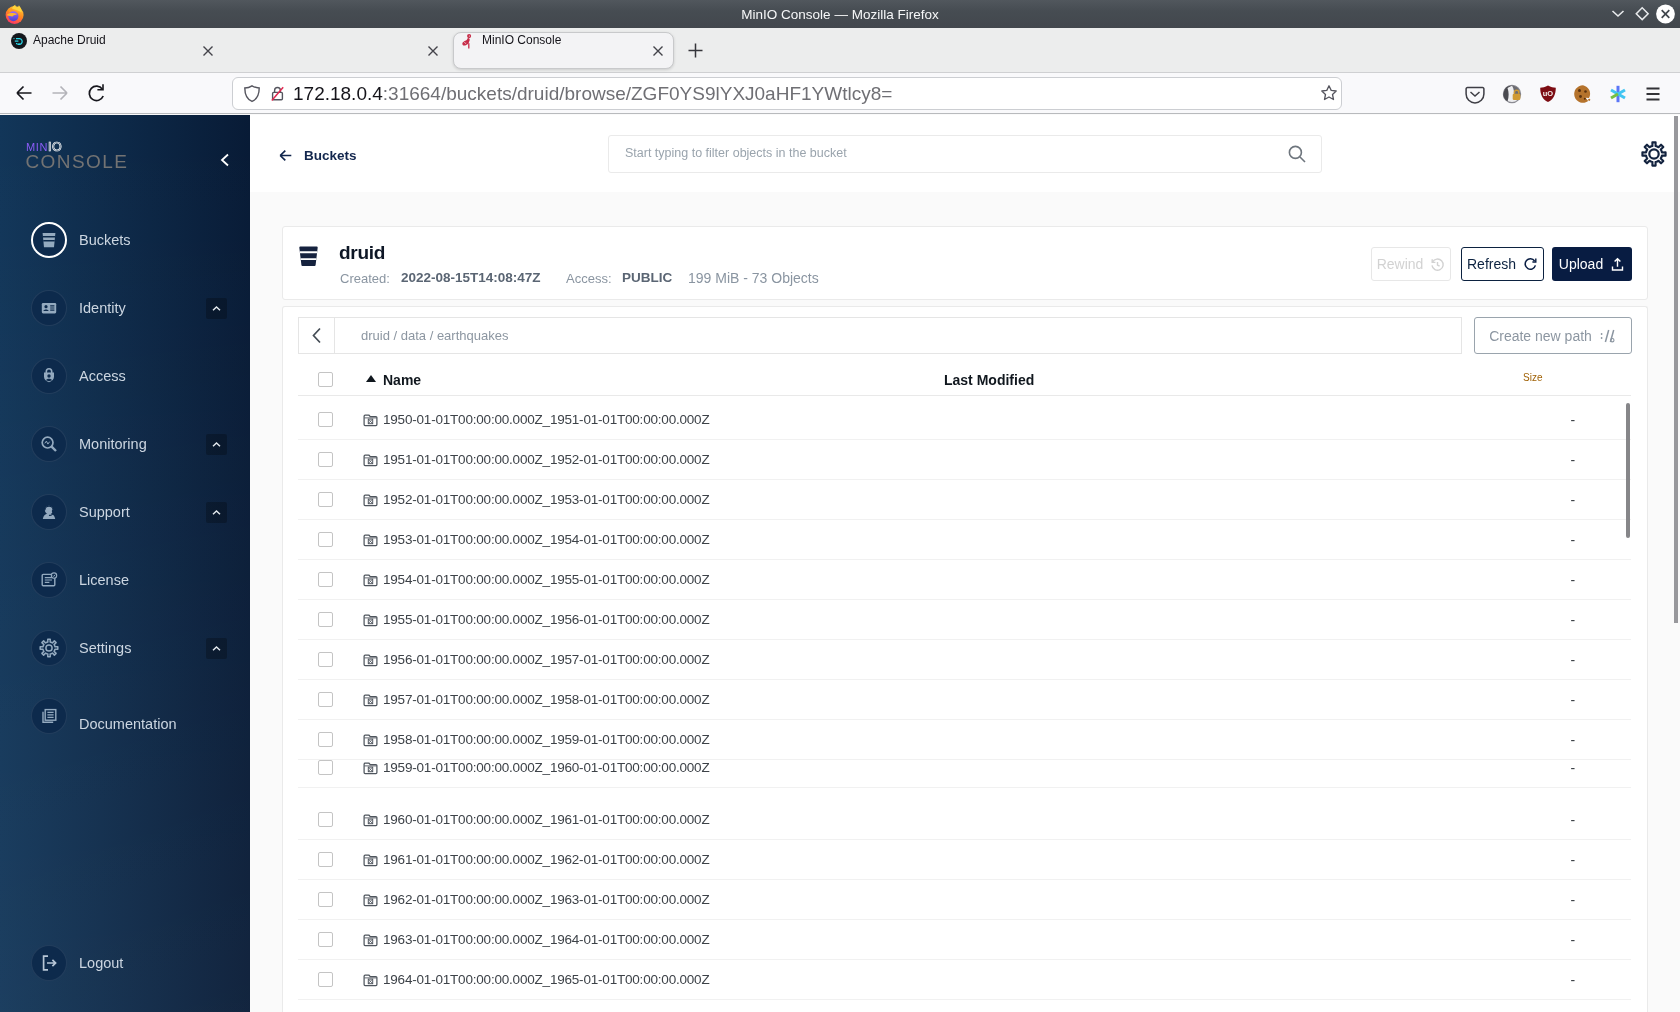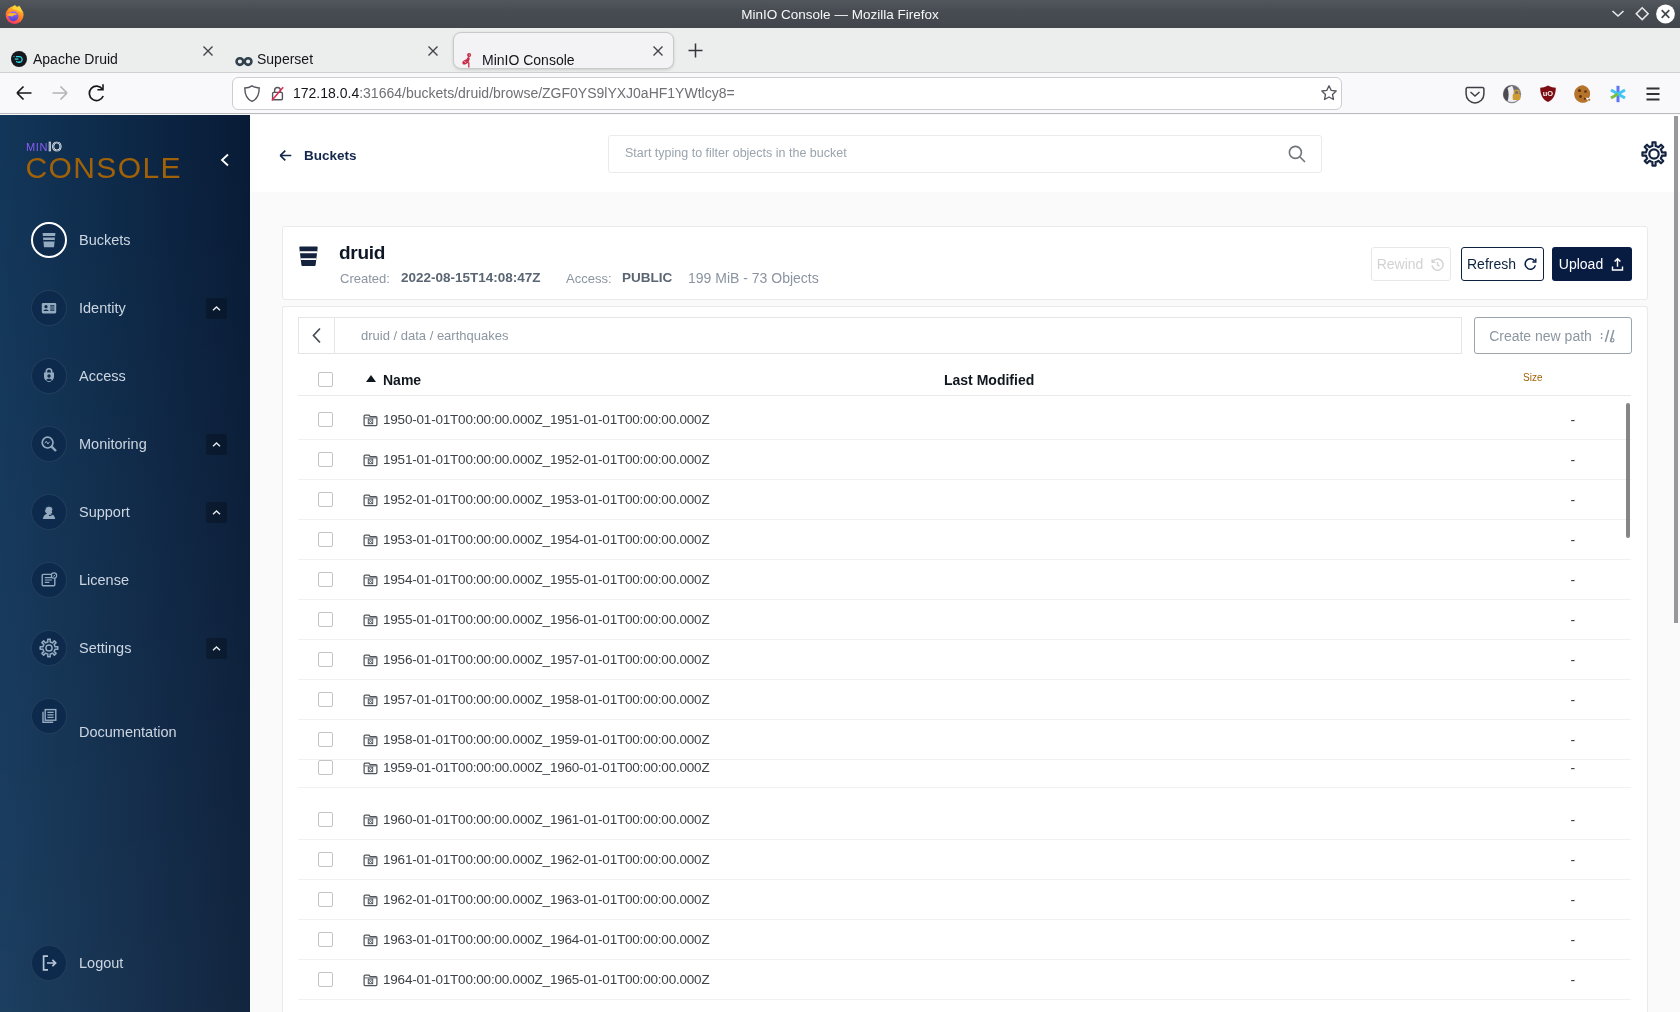--- a/index.html
+++ b/index.html
@@ -3,26 +3,26 @@
 <meta charset="utf-8">
 <style>
 *{margin:0;padding:0;box-sizing:border-box}
 html,body{width:1680px;height:1012px;overflow:hidden;font-family:"Liberation Sans",sans-serif;background:#fafafa}
 .abs{position:absolute}
 #stage{position:relative;width:1680px;height:1012px;overflow:hidden}
 
 #titlebar{left:0;top:0;width:1680px;height:28px;background:linear-gradient(180deg,#51575d 0%,#464c52 40%,#42474d 100%);color:#fbfbfe}
 #titletext{left:0;top:1px;width:1680px;height:28px;line-height:28px;text-align:center;font-size:13.5px;color:#f6f7f8}
 #tabbar{left:0;top:28px;width:1680px;height:45px;background:#eceded;border-bottom:1px solid #cfd0d2}
-.tab{position:absolute;top:33px;height:34px;display:flex;align-items:flex-end;font-size:14px;color:#15141a}
+.tab{position:absolute;top:33px;height:34px;display:flex;align-items:flex-start;font-size:12px;color:#15141a}
 #tab3{top:32px;height:37px;background:#f3f3f5;border:1px solid #c8c9cb;border-radius:8px;box-shadow:0 1px 3px rgba(0,0,0,.14)}
 .tclose{position:absolute;top:44px;width:14px;height:14px}
 #toolbar{left:0;top:73px;width:1680px;height:41px;background:#f9f9fb;border-bottom:1px solid #b8babd}
 #urlbox{left:232px;top:77px;width:1110px;height:33px;background:#fff;border:1px solid #ccced2;border-radius:6px}
-#urltext{left:293px;top:77px;height:33px;line-height:33px;font-size:14px;color:#15141a}
+#urltext{left:293px;top:77px;height:33px;line-height:33px;font-size:19px;color:#15141a}
 #urltext span{color:#6f6f74}
 
 #sidebar{left:0;top:115px;width:250px;height:897px;background:linear-gradient(180deg,rgba(255,255,255,0) 0%,rgba(255,255,255,0.045) 100%),linear-gradient(90deg,#123659 0%,#081b36 100%)}
 .mitem{position:absolute;left:0;width:250px;height:36px}
 .mcirc{position:absolute;left:31px;width:36px;height:36px;border-radius:50%;background:#0d2a4c;border:1px solid rgba(255,255,255,.09)}
 .mcirc.active{border:2px solid #fff}
 .mtext{position:absolute;left:79px;font-size:14.5px;color:#ccd6e1;line-height:36px}
 .mchev{position:absolute;left:206px;width:21px;height:21px;background:rgba(0,0,0,.25);border-radius:2px;color:#dfe6ec;text-align:center}
 #apphead{left:250px;top:115px;width:1430px;height:77px;background:#fff}
 #content{left:250px;top:192px;width:1430px;height:820px;background:#fafafa}
@@ -78,27 +78,20 @@
         <path d="M5 10.7 H6.2"></path>
       </g>
       <circle cx="3" cy="5.6" r="0.6" fill="#2bd9ea"></circle>
       <circle cx="8.1" cy="10.7" r="0.6" fill="#2bd9ea"></circle>
     </svg>
     <span style="margin-left:6px">Apache Druid</span>
   </div>
   <svg class="tclose" style="left:201px" width="14" height="14" viewBox="0 0 14 14" stroke="#43434a" stroke-width="1.4">
       <path d="M2.5 2.5 L11.5 11.5 M11.5 2.5 L2.5 11.5"></path>
     </svg>
-  <div class="tab" id="tab2" style="left:228px;width:216px">
-    <svg style="margin-left:7px" width="18" height="11" viewBox="0 0 18 11" fill="none" stroke="#30414d" stroke-width="2.55">
-      <circle cx="4.9" cy="5.5" r="3.35"></circle>
-        <circle cx="13.1" cy="5.5" r="3.35"></circle>
-    </svg>
-    <span style="margin-left:4px">Superset</span>
-  </div>
   <svg class="tclose" style="left:426px" width="14" height="14" viewBox="0 0 14 14" stroke="#43434a" stroke-width="1.4">
       <path d="M2.5 2.5 L11.5 11.5 M11.5 2.5 L2.5 11.5"></path>
     </svg>
   <div class="tab" id="tab3" style="left:453px;width:221px">
     <svg style="margin-left:5px" width="15" height="16" viewBox="0 0 15 16">
       <g fill="#c72c48">
         <circle cx="10.1" cy="3.1" r="2.05"></circle>
         <path d="M9 4.8 C10.9 5.4 11.2 7.2 10.2 8.4 L8.2 10.6 L7 8.2 Z"></path>
         <ellipse cx="6.6" cy="9.9" rx="3.5" ry="2.1" transform="rotate(-30 6.6 9.9)"></ellipse>
         <rect x="9.15" y="10.2" width="1.3" height="5.3"></rect>
@@ -193,21 +186,21 @@
       <g transform="translate(178,0)" stroke="#323236" stroke-width="2">
         <path d="M8.5 4.6 H21.5 M8.5 10 H21.5 M8.5 15.4 H21.5"></path>
       </g>
     </svg>
   </div>
 
   <div class="abs" id="sidebar"></div>
   <div class="abs" style="left:26px;top:139.5px;height:12px;line-height:12px">
     <span style="font-weight:normal;font-size:11px;letter-spacing:0.6px;color:#8b5cf6">MIN</span><span style="font-size:12.5px;letter-spacing:0.6px;color:transparent;-webkit-text-stroke:0.7px #fff">IO</span>
   </div>
-  <div class="abs" style="left:25.5px;top:150.5px;font-size:30px;letter-spacing:1.4px;color:#a16207">CONSOLE</div>
+  <div class="abs" style="left:25.5px;top:150.5px;font-size:19px;letter-spacing:1.4px;color:#737373">CONSOLE</div>
   <svg class="abs" style="left:218px;top:152px" width="14" height="16" viewBox="0 0 14 16" fill="none" stroke="#fff" stroke-width="1.8">
       <path d="M10 2.5 L4 8 L10 13.5"></path>
     </svg>
 
   <div class="mitem" style="top:222px">
     <div class="mcirc active" style="top:0"></div>
     <svg class="abs" style="left:39px;top:8px" width="20" height="20" viewBox="0 0 20 20">
       <path d="M3.6 3 H16.4 L15 17.3 H5 Z" fill="#94aabf"></path>
       <path d="M3.8 6.8 H16.2 M4.2 10.8 H15.8" stroke="#0d2a4c" stroke-width="1.5"></path>
     </svg>
@@ -290,21 +283,21 @@
         </svg></div>
   </div>
 
   <div class="mitem" style="top:698px">
     <div class="mcirc" style="top:0"></div>
     <svg class="abs" style="left:39px;top:8px" width="20" height="20" viewBox="0 0 20 20" fill="none">
       <rect x="6.2" y="3.6" width="10.6" height="10.6" stroke="#94aabf" stroke-width="1.4"></rect>
       <path d="M8.4 6.4 H14.6 M8.4 8.9 H14.6 M8.4 11.4 H14.6" stroke="#94aabf" stroke-width="1.2"></path>
       <path d="M4 5.8 V16.2 H14.2" stroke="#94aabf" stroke-width="1.4"></path>
     </svg>
-    <div class="mtext" style="top:16px">Documentation</div>
+    <div class="mtext" style="top:8px">Documentation</div>
   </div>
 
   <div class="mitem" style="top:945px">
     <div class="mcirc" style="top:0"></div>
     <svg class="abs" style="left:39px;top:8px" width="20" height="20" viewBox="0 0 20 20" fill="none" stroke="#b7c6d6" stroke-width="1.7">
       <path d="M9 3.2 H4.6 V16.8 H9"></path>
       <path d="M8 10 H16.4 M13.4 6.8 L16.6 10 L13.4 13.2"></path>
     </svg>
     <div class="mtext" style="top:0">Logout</div>
   </div>

